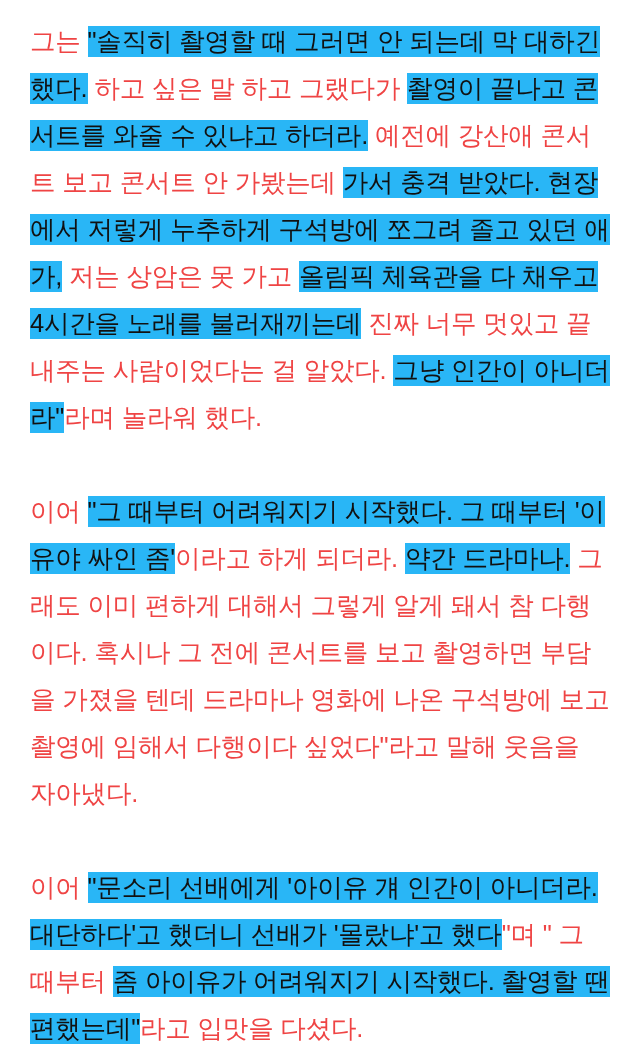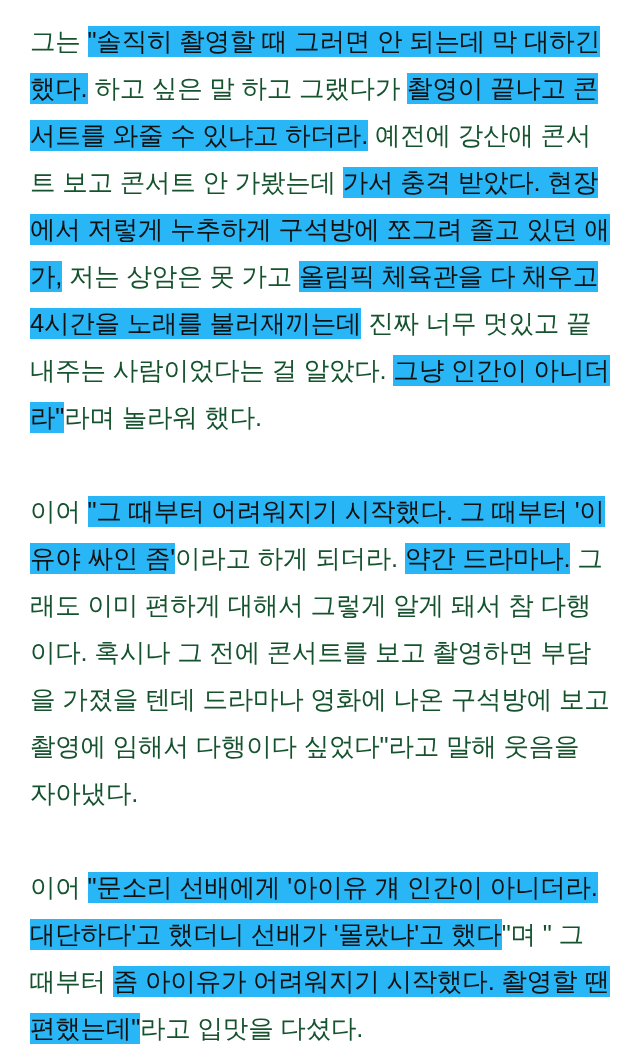--- a/index.html
+++ b/index.html
@@ -32,21 +32,21 @@
     margin-top: 47px;
   }
   .hl {
     background: #29b6f6;
     color: #111111;
     box-decoration-break: clone;
     -webkit-box-decoration-break: clone;
     padding: 1px 0 2px 0;
   }
   .plain {
-    color: #14532d;
+    color: #ef4444;
   }
 </style>
 </head>
 <body>
 
 <div class="page">
   <p class="para">
     <span class="plain">그는 </span><span class="hl">"솔직히 촬영할 때 그러면 안 되는데 막 대하긴 했다.</span><span class="plain"> 하고 싶은 말 하고 그랬다가 </span><span class="hl">촬영이 끝나고 콘서트를 와줄 수 있냐고 하더라.</span><span class="plain"> 예전에 강산애 콘서트 보고 콘서트 안 가봤는데 </span><span class="hl">가서 충격 받았다. 현장에서 저렇게 누추하게 구석방에 쪼그려 졸고 있던 애가,</span><span class="plain"> 저는 상암은 못 가고 </span><span class="hl">올림픽 체육관을 다 채우고 4시간을 노래를 불러재끼는데</span><span class="plain"> 진짜 너무 멋있고 끝내주는 사람이었다는 걸 알았다. </span><span class="hl">그냥 인간이 아니더라"</span><span class="plain">라며 놀라워 했다.</span>
   </p>
 

